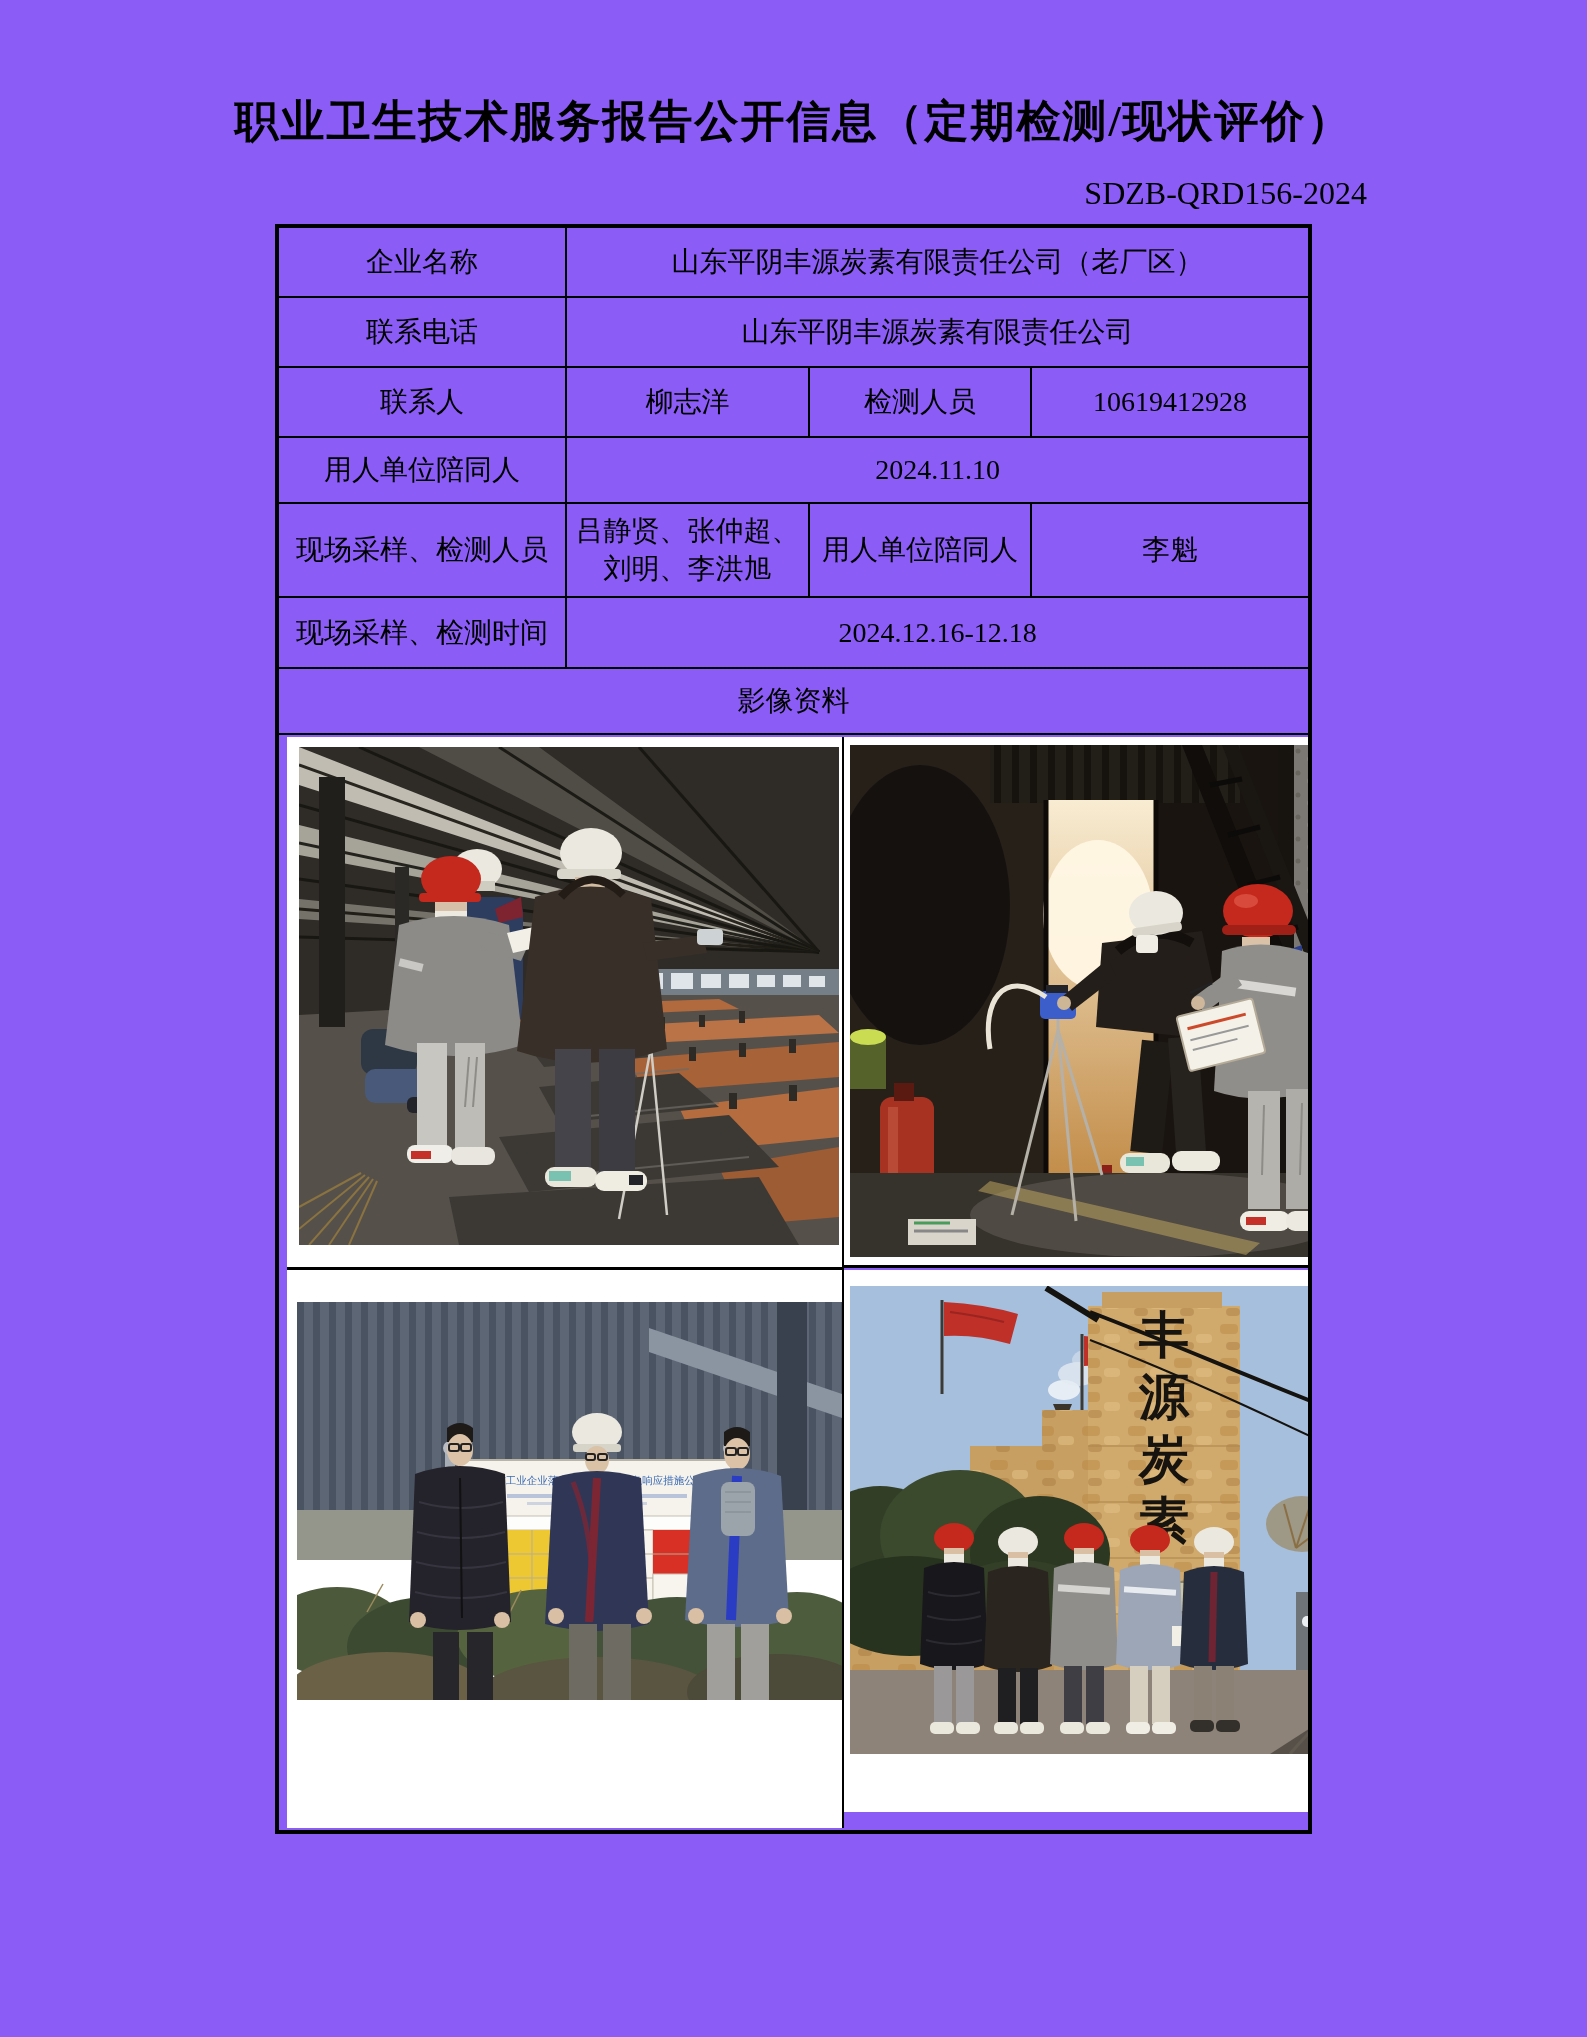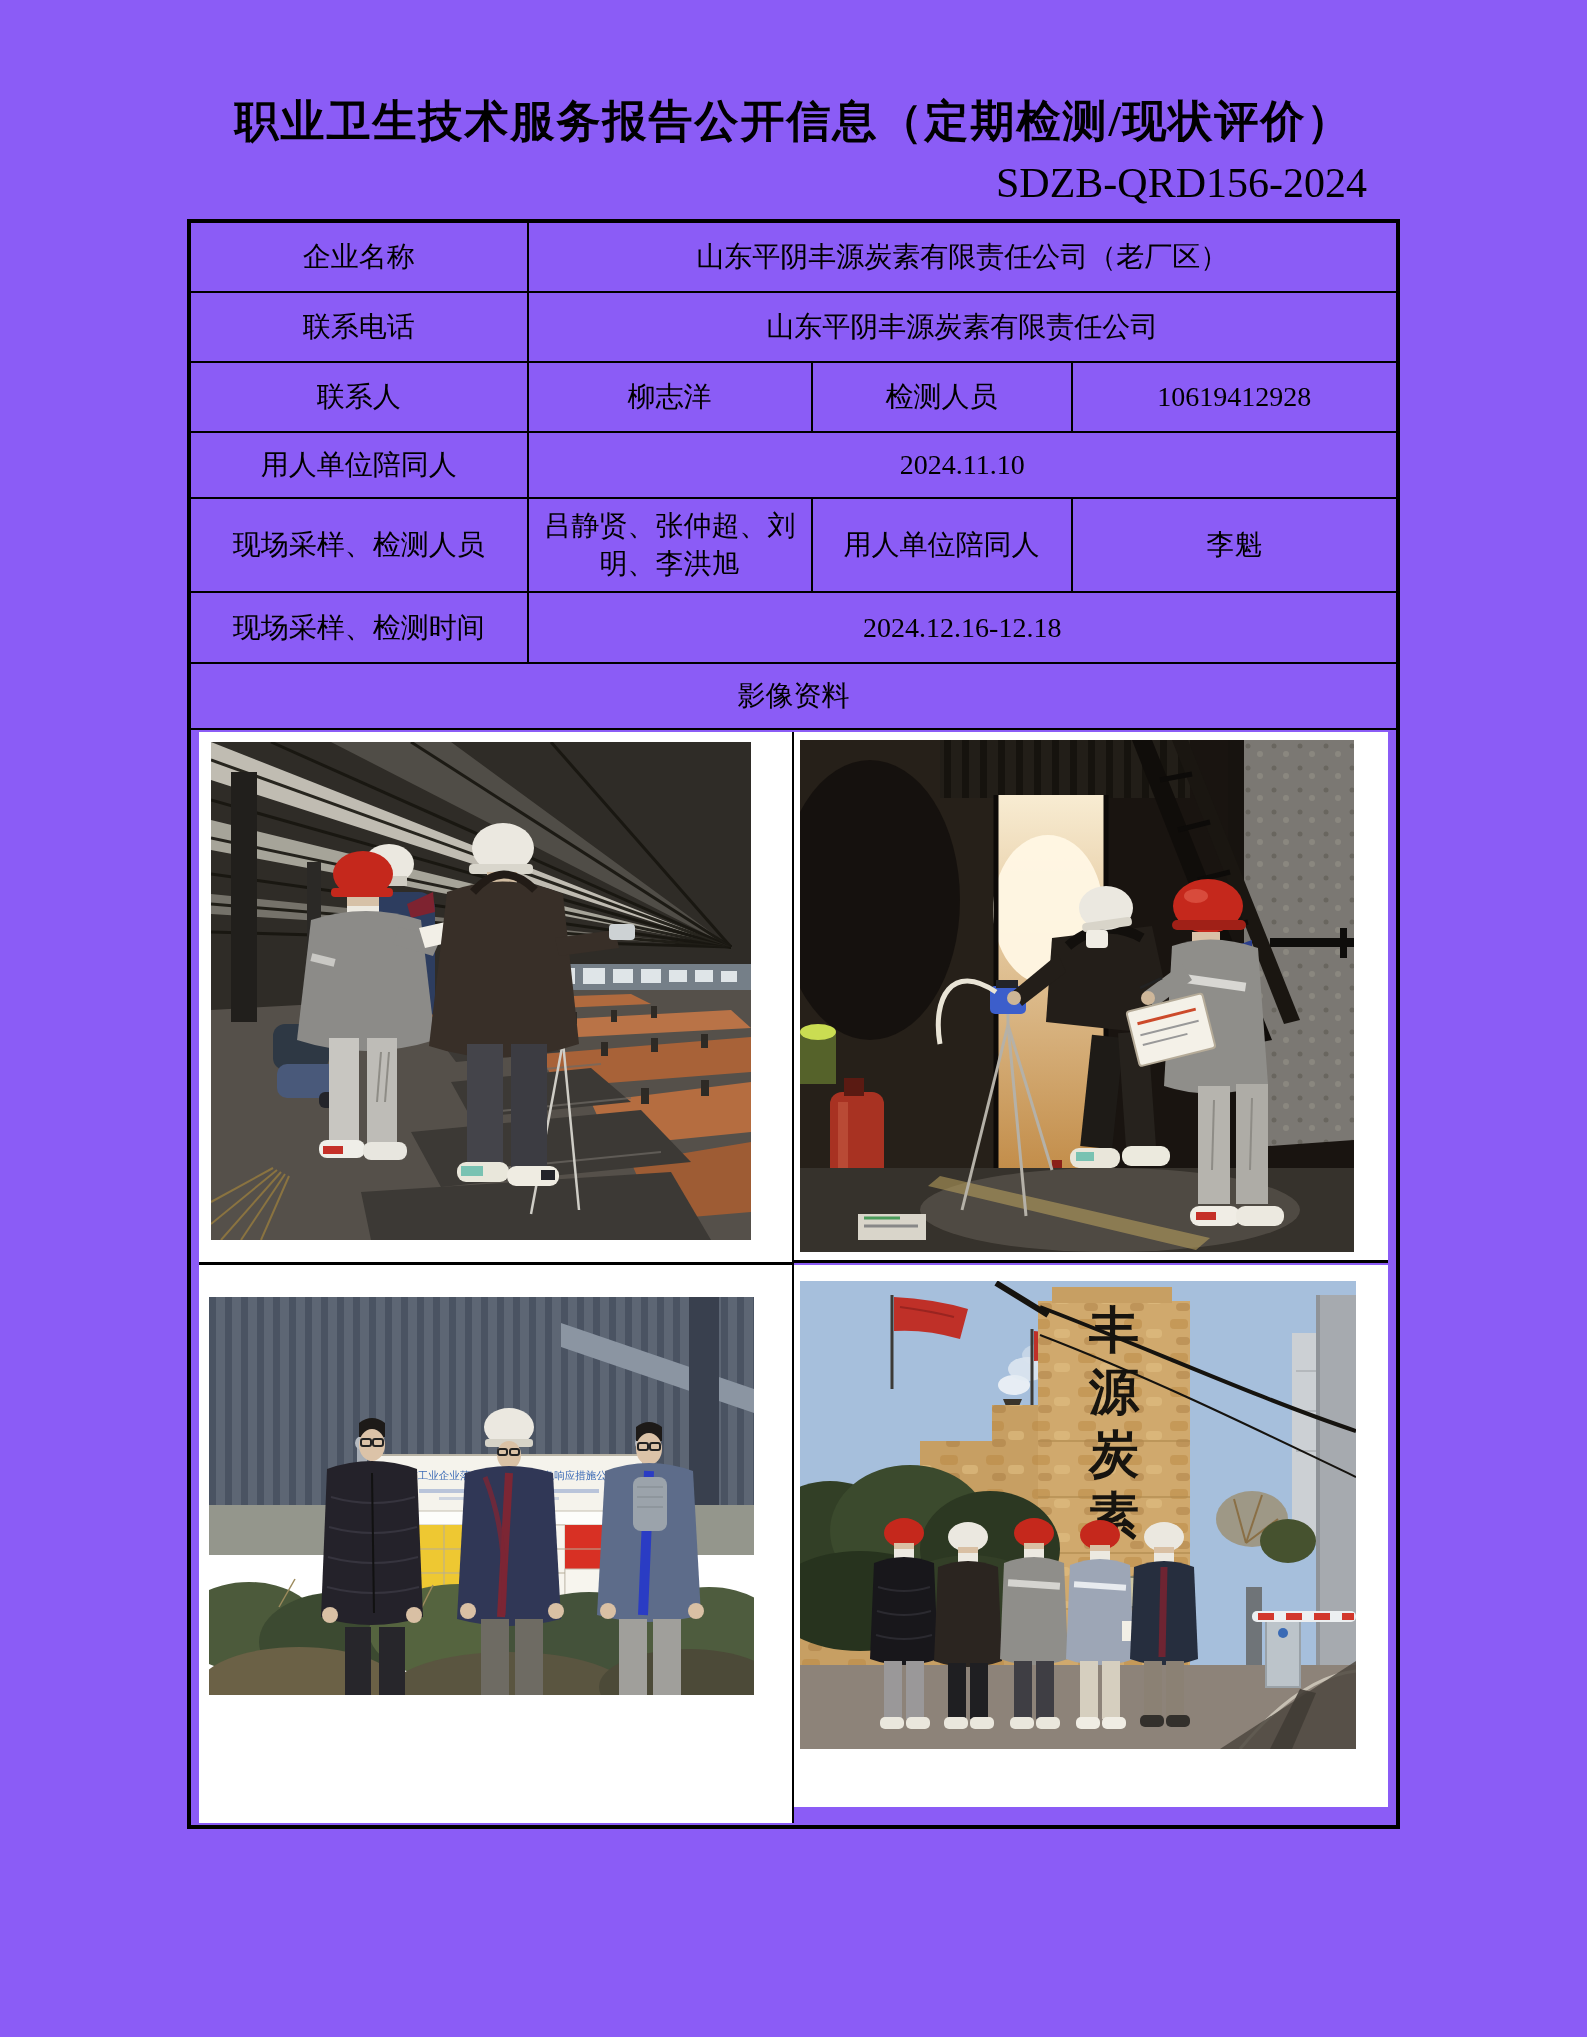--- a/index.html
+++ b/index.html
@@ -4,22 +4,22 @@
 <style>
   :root{
     --table-border:#000000; --helmet-red:#c5281c; --helmet-white:#ebe8e0;
     --flag-red:#bf3028; --sign-blue:#3a6ab5; --sign-yellow:#eec832; --sign-red:#d83024;
     --wall-tan:#c79f63; --sky-blue:#a6bfdc;
   }
   html,body{margin:0;padding:0;background:#e8e8e8;}
   .page{width:1587px;height:2037px;background:#8b5cf6;position:relative;margin:0 auto;
         font-family:"Liberation Serif","DejaVu Serif",serif;color:#000;overflow:hidden;}
   .doc-title{padding-top:92px;text-align:center;font-size:44px;font-weight:bold;letter-spacing:2px;}
-  .doc-code{width:1147px;margin:8px auto 0 auto;text-align:right;font-size:42px;}
-  table.report{width:1213px;margin:12px auto 0 auto;border-collapse:collapse;table-layout:fixed;
+  .doc-code{width:1147px;margin:24px auto 0 auto;text-align:right;font-size:32px;}
+  table.report{width:1037px;margin:12px auto 0 auto;border-collapse:collapse;table-layout:fixed;
                border:4px solid var(--table-border);}
   table.report td{border:2px solid var(--table-border);text-align:center;font-size:28px;
                   padding:2px 8px;line-height:1.35;overflow:hidden;}
   col.c1{width:28%;} col.c2{width:23.5%;} col.c3{width:21.5%;} col.c4{width:27%;}
   tr.rh-a{height:71px;} tr.rh-b{height:70px;} tr.rh-c{height:66px;} tr.rh-d{height:94px;}
   td.photo-area{padding:0;}
   .photo-grid{display:grid;grid-template-columns:1fr 1fr;}
   .pcell{background:#fff;}
   .pcell.tl{border-right:2px solid var(--table-border);border-bottom:3px solid var(--table-border);height:520px;padding:10px 0 0 12px;}
   .pcell.tr{border-bottom:3px solid var(--table-border);height:520px;padding:8px 0 0 6px;}

